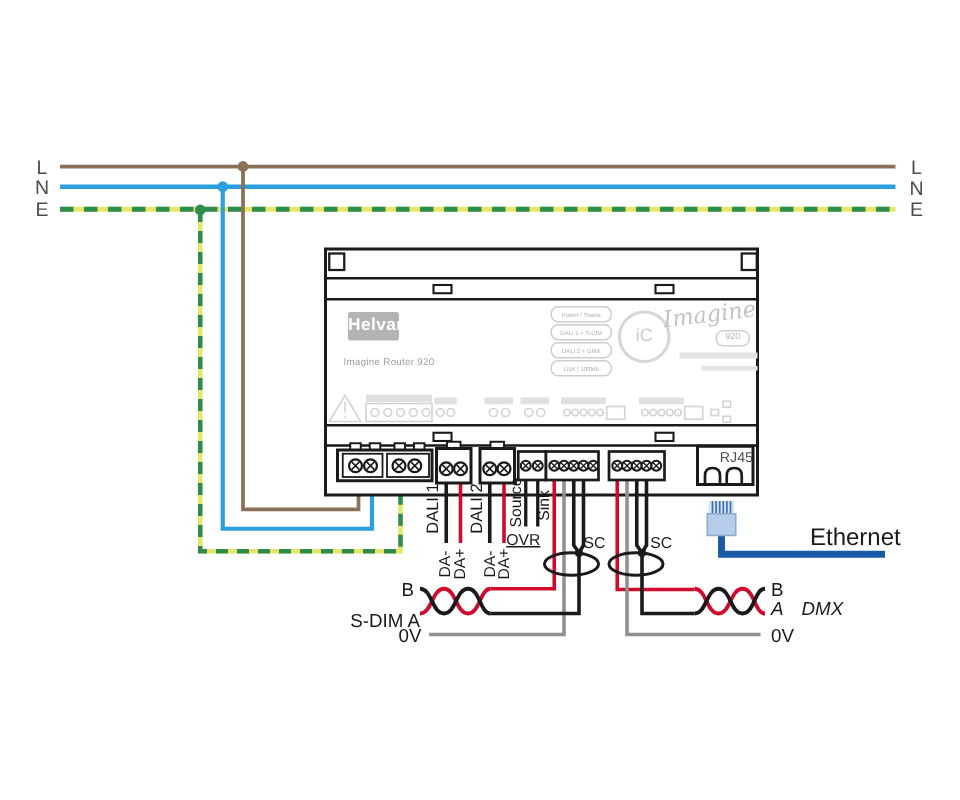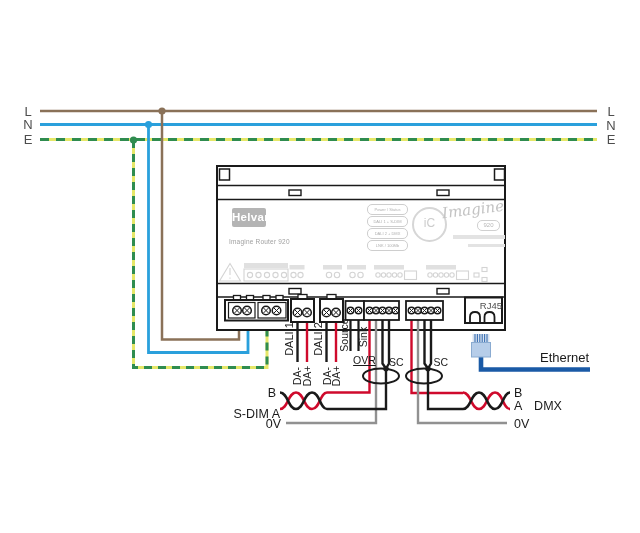--- a/index.html
+++ b/index.html
@@ -20,21 +20,21 @@
         font-size:4px;color:#b0b0b0;text-align:center;line-height:9px;overflow:hidden;}
   .ic-circle{position:absolute;left:412px;top:207px;width:31px;height:31px;border:2px solid #d6d6d6;
              border-radius:50%;color:#cccccc;font-size:12px;text-align:center;line-height:29px;}
   .script{position:absolute;left:442px;top:200px;width:70px;font-family:"DejaVu Serif",serif;
           font-style:italic;font-size:15px;color:#c3c3c3;transform:rotate(-7deg);}
   .badge{position:absolute;left:477px;top:220px;width:21px;height:9px;border:1px solid #d0d0d0;
          border-radius:5px;font-size:6px;color:#b8b8b8;text-align:center;line-height:9px;}
   .faintbar{position:absolute;background:#e3e3e3;}
   .rj45lbl{position:absolute;left:465px;top:300px;width:37px;text-align:right;
            font-size:9.5px;color:#4f4f4f;}
-  .eth{font-size:13px;}
+  .eth{font-size:16px;}
   .adx{word-spacing:9px;}
 </style>
 </head>
 <body>
 
 <div id="stage">
 
   <svg id="wires" width="640" height="533" viewBox="0 0 640 533">
     <defs>
       <g id="screw-l">
@@ -214,25 +214,25 @@
   <div class="rj45lbl">RJ45</div>
 
   <div class="vlbl" style="left:265.5px;top:332.5px;width:46px;">DALI 1</div>
   <div class="vlbl" style="left:294.5px;top:332.5px;width:46px;">DALI 2</div>
   <div class="vlbl sm" style="left:284px;top:370px;width:26px;">DA-</div>
   <div class="vlbl sm" style="left:293.5px;top:370px;width:26px;">DA+</div>
   <div class="vlbl sm" style="left:313.5px;top:370px;width:26px;">DA-</div>
   <div class="vlbl sm" style="left:323px;top:370px;width:26px;">DA+</div>
   <div class="vlbl sm" style="left:320.5px;top:328.5px;width:46px;">Source</div>
   <div class="vlbl sm" style="left:345.5px;top:330.5px;width:34px;">Sink</div>
-  <div class="lbl sm" style="left:337.5px;top:353.5px;width:54px;text-align:center;text-decoration:underline;">OVR</div>
+  <div class="lbl sm" style="left:337.5px;top:353.5px;width:54px;text-align:left;text-decoration:underline;">OVR</div>
   <div class="lbl sm" style="left:389px;top:355.5px;">SC</div>
   <div class="lbl sm" style="left:433.5px;top:355.5px;">SC</div>
 
   <div class="lbl ra" style="left:242px;top:386px;width:34px;">B</div>
   <div class="lbl ra" style="left:212px;top:407px;width:68px;">S-DIM A</div>
   <div class="lbl ra" style="left:244px;top:416.5px;width:37px;">0V</div>
   <div class="lbl" style="left:514px;top:386px;">B</div>
-  <div class="lbl adx" style="left:514px;top:398.5px;">A DMX</div>
+  <div class="lbl adx" style="left:514px;top:398.5px;font-style:italic;">A DMX</div>
   <div class="lbl" style="left:514px;top:416.5px;">0V</div>
   <div class="lbl eth" style="left:540px;top:350px;">Ethernet</div>
 
 </div>
 
 </body></html>

